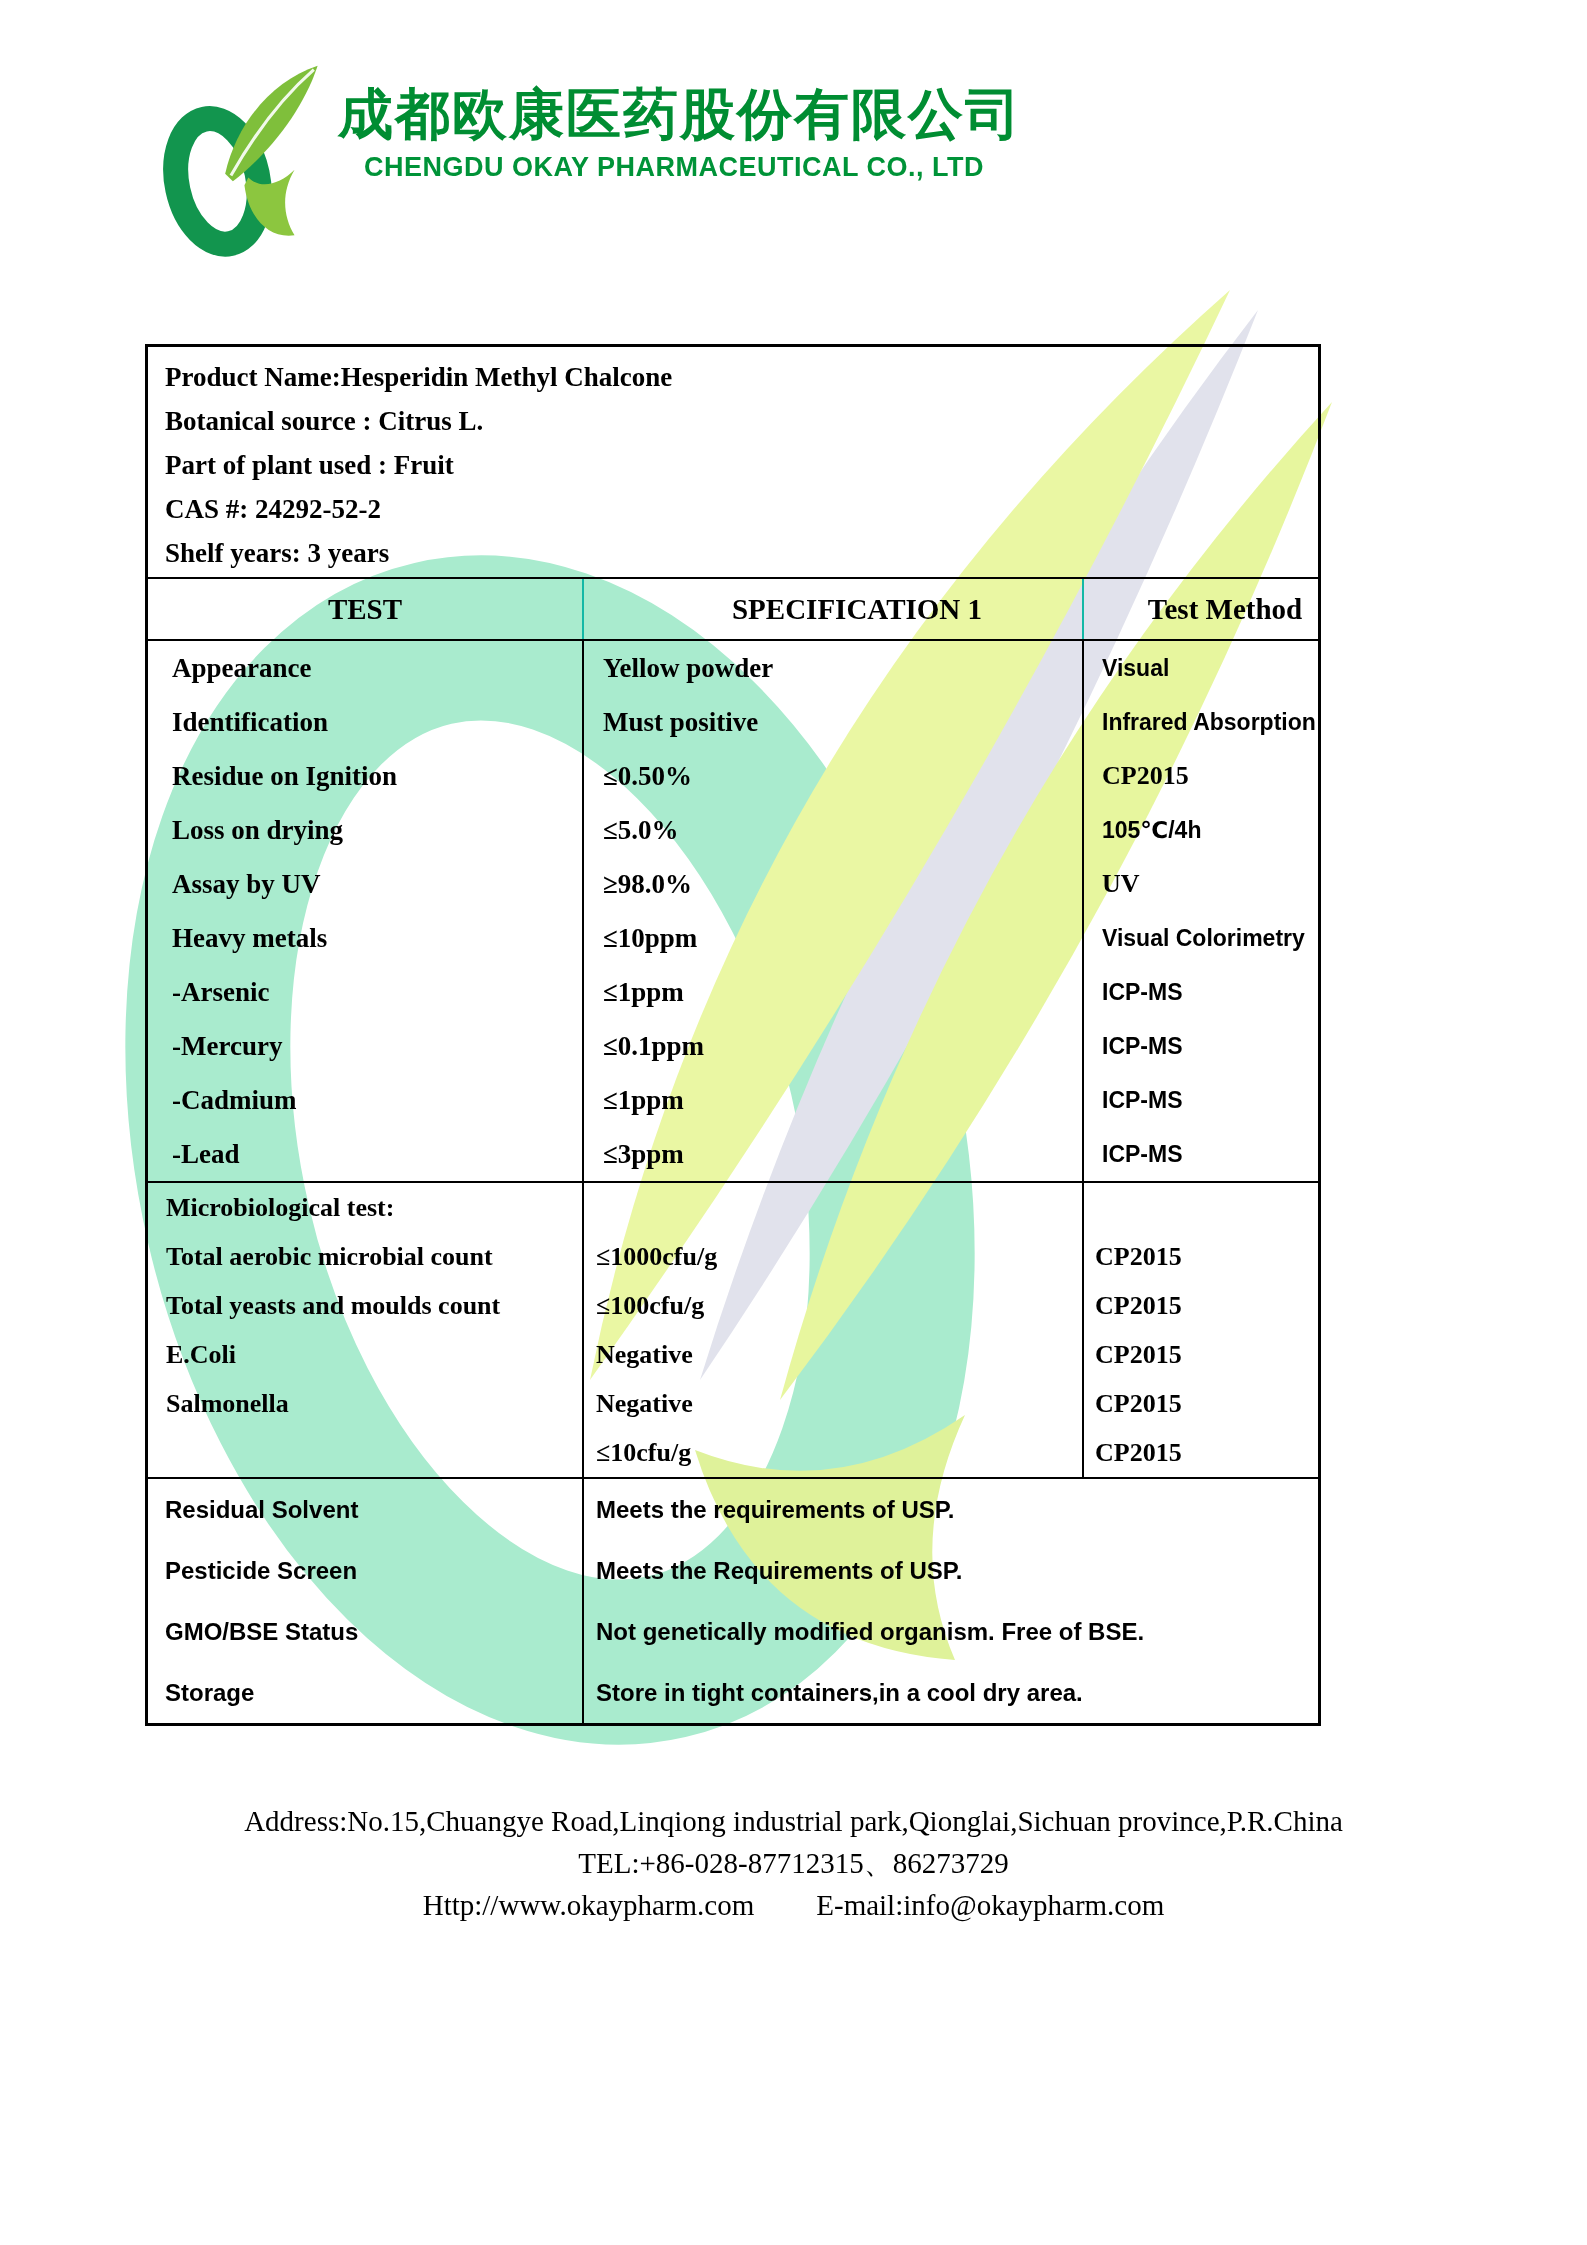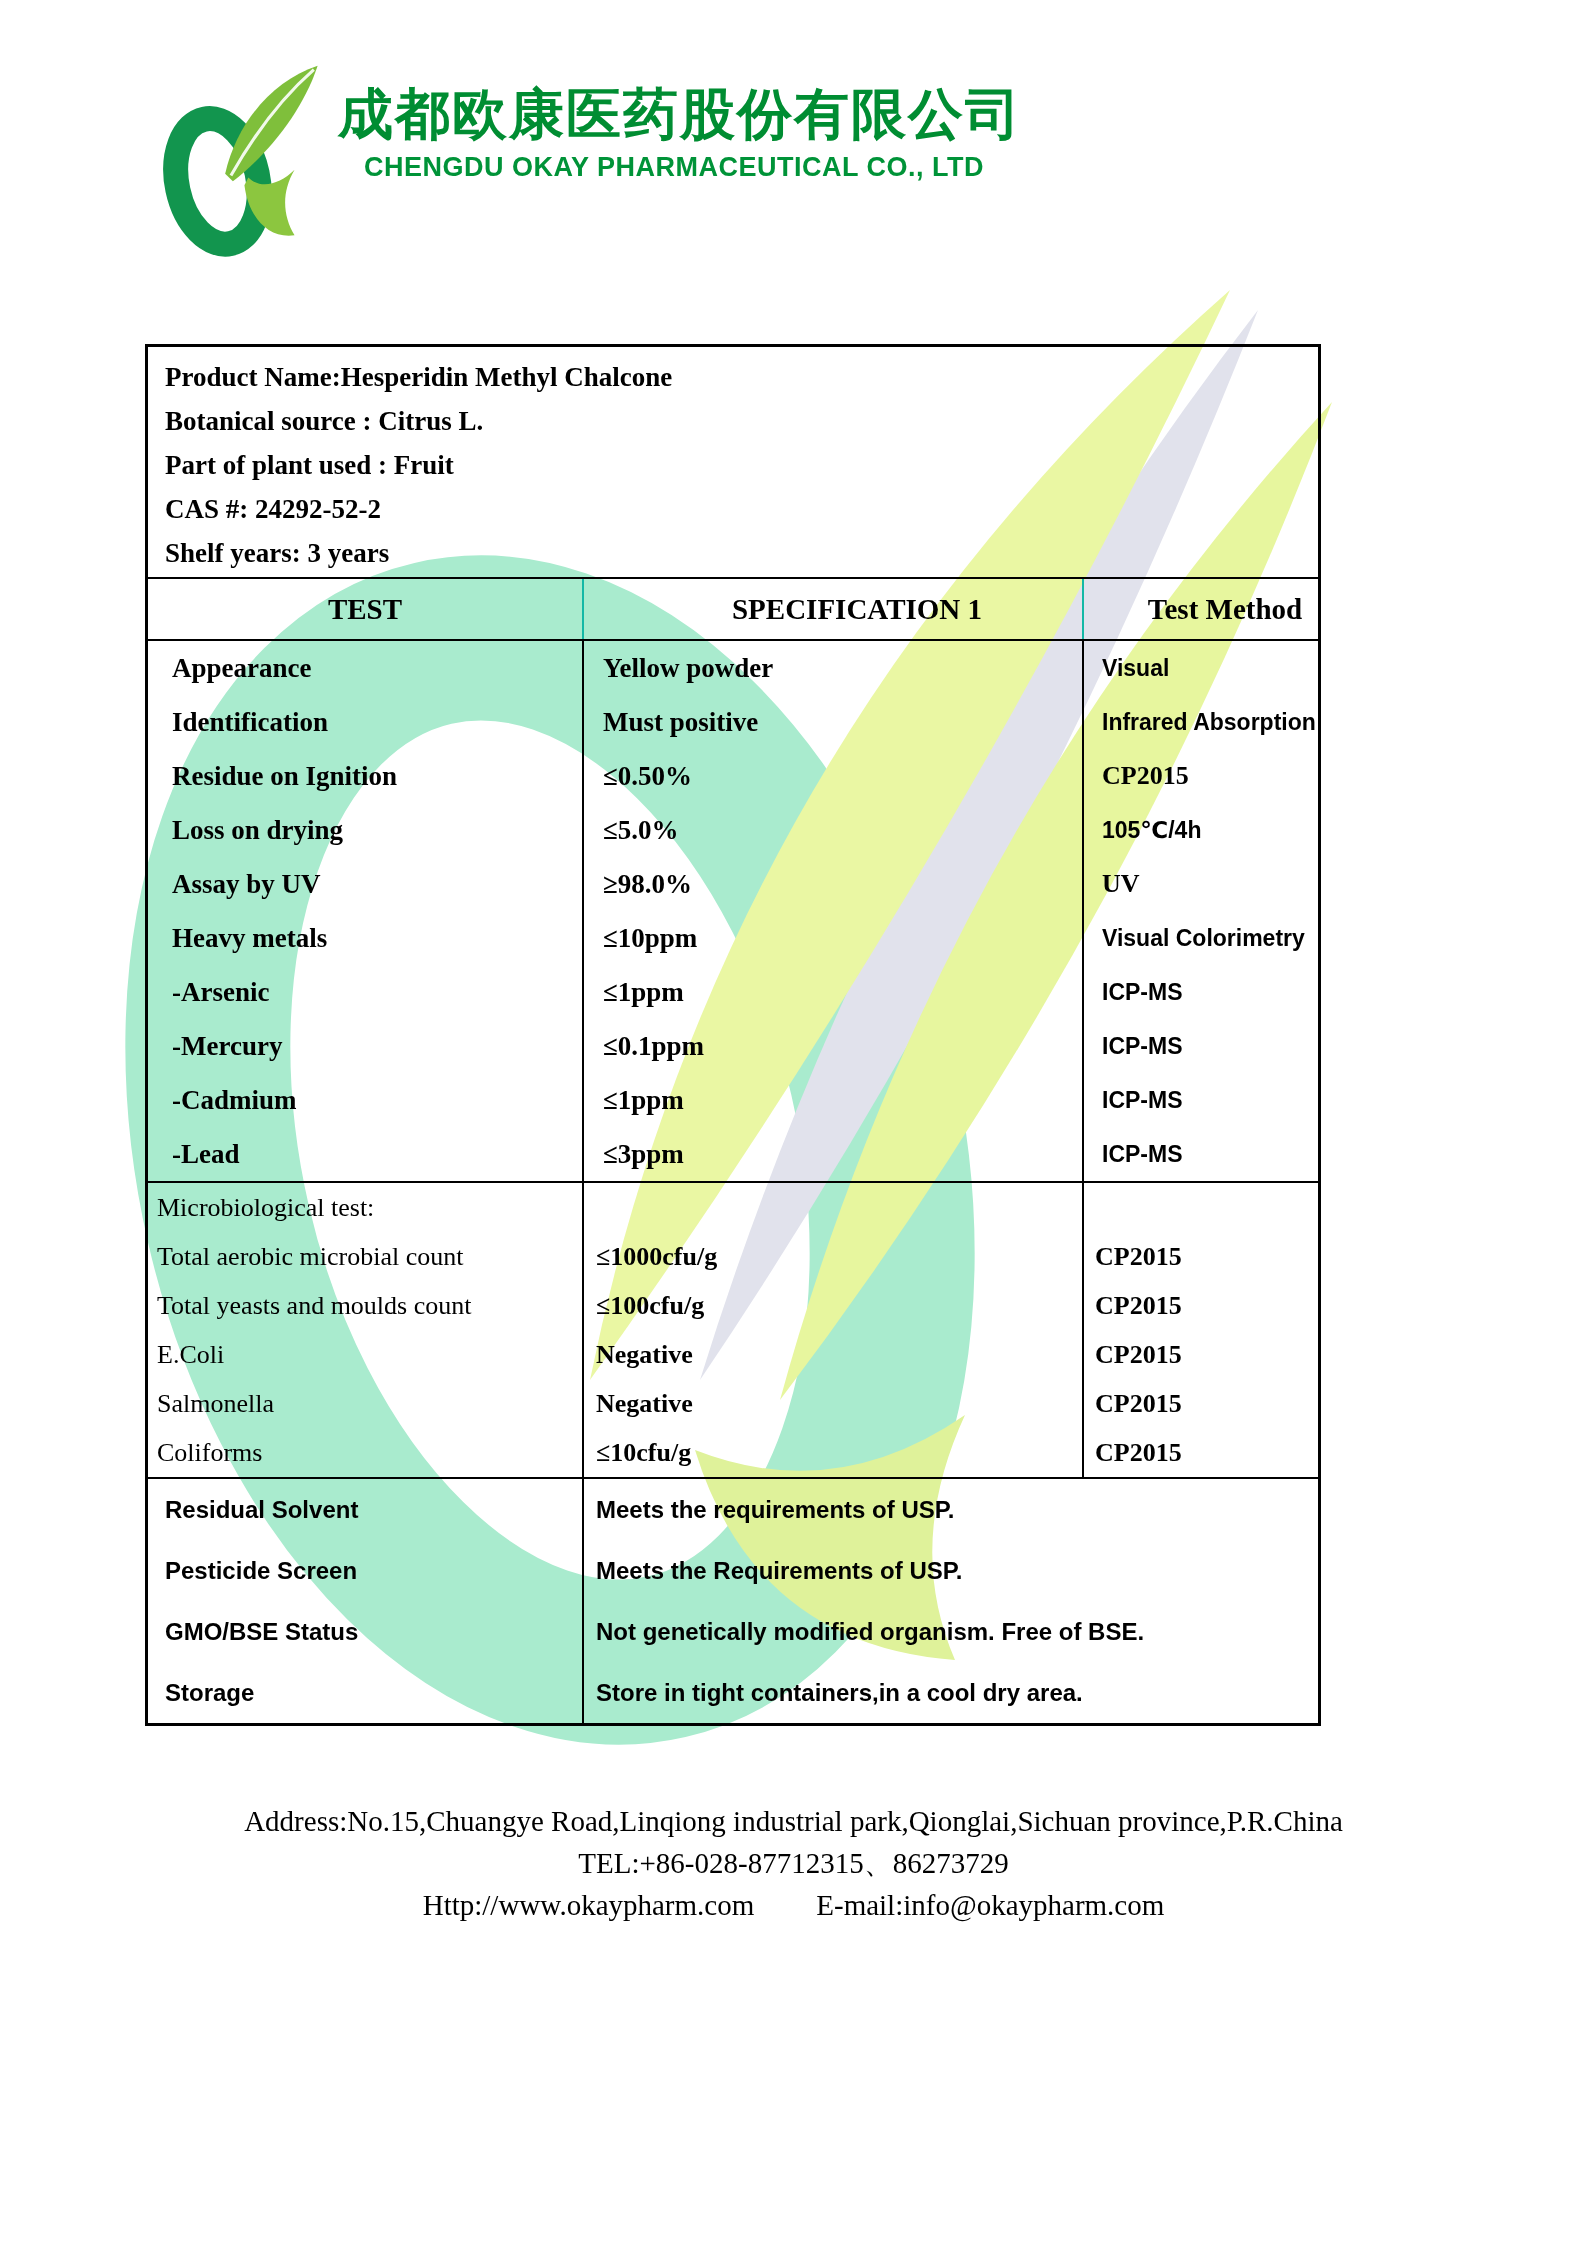--- a/index.html
+++ b/index.html
@@ -43,21 +43,21 @@
   .head-cell { height:60px; display:flex; align-items:center; justify-content:center;
     font-size:29px; font-weight:bold; }
   .head-cell + .head-cell { border-left:2px solid #14b8a6;padding-left:48px; }
   .block { }
   .block .col + .col { border-left:2px solid #000; }
   .bb { border-bottom:2px solid #000; }
   .r54 { height:54px; display:flex; align-items:center;margin-left:7px; }
   .r49 { height:49px; display:flex; align-items:center; }
   .r61 { height:61px; display:flex; align-items:center; }
   .c1 { padding-left:17px; font-size:27px; font-weight:bold; }
-  .c1m { padding-left:9px; font-size:26px; font-weight:normal; }
+  .c1m { padding-left:18px; font-size:26px; font-weight:bold; }
   .c2 { padding-left:12px; font-size:27px; font-weight:bold; }
   .c2m { padding-left:12px; font-size:26px; font-weight:bold; }
   .m-sans { padding-left:11px; font-size:23px; font-weight:bold;
     font-family:"Liberation Sans","DejaVu Sans",sans-serif; }
   .m-serif { padding-left:11px; font-size:26px; font-weight:bold; }
   .sans-cell { font-family:"Liberation Sans","DejaVu Sans",sans-serif;
     font-size:24px; font-weight:bold; }
   .b1 { padding-left:17px; } .b2 { padding-left:12px; }
   
   .footer { position:absolute; left:0; top:1800px; width:100%; text-align:center;
@@ -146,21 +146,20 @@
       </div>
     </div>
 
     <div class="grid3 block bb">
       <div class="col">
         <div class="r49 c1m">Microbiological test:</div>
         <div class="r49 c1m">Total aerobic microbial count</div>
         <div class="r49 c1m">Total yeasts and moulds count</div>
         <div class="r49 c1m">E.Coli</div>
         <div class="r49 c1m">Salmonella</div>
-        <div class="r49 c1m">Coliforms</div>
       </div>
       <div class="col">
         <div class="r49 c2m"></div>
         <div class="r49 c2m">≤1000cfu/g</div>
         <div class="r49 c2m">≤100cfu/g</div>
         <div class="r49 c2m">Negative</div>
         <div class="r49 c2m">Negative</div>
         <div class="r49 c2m">≤10cfu/g</div>
       </div>
       <div class="col">

